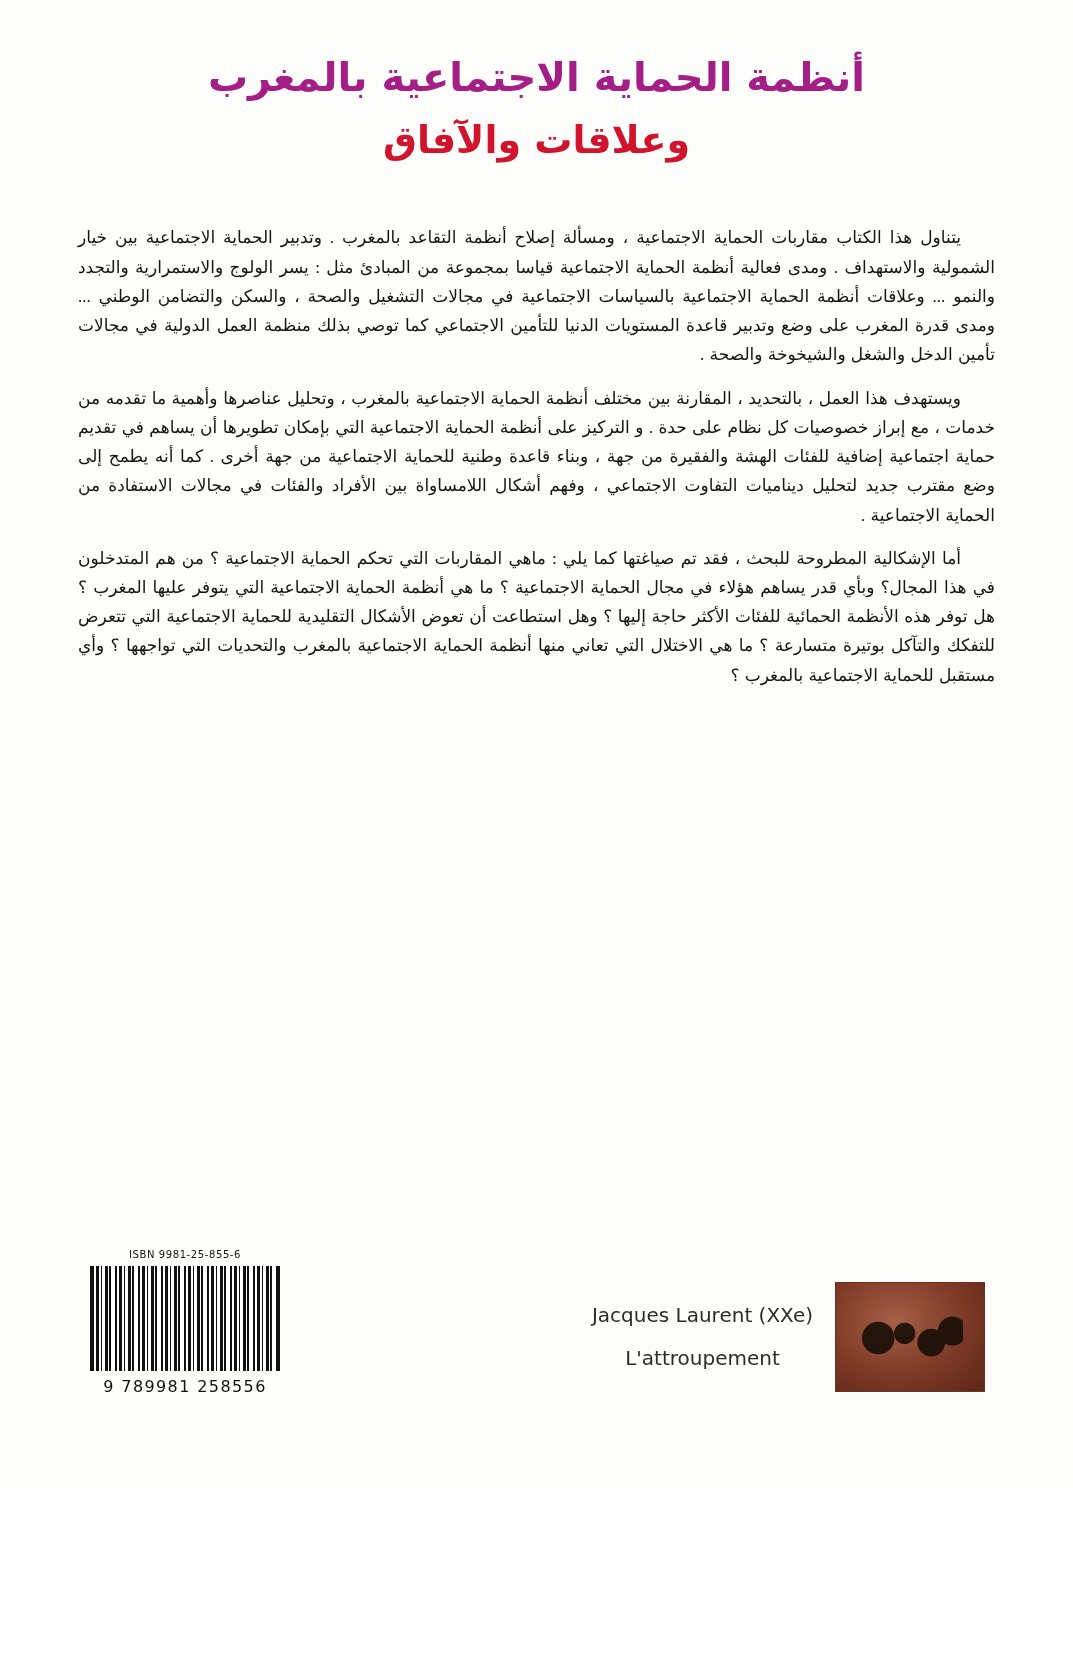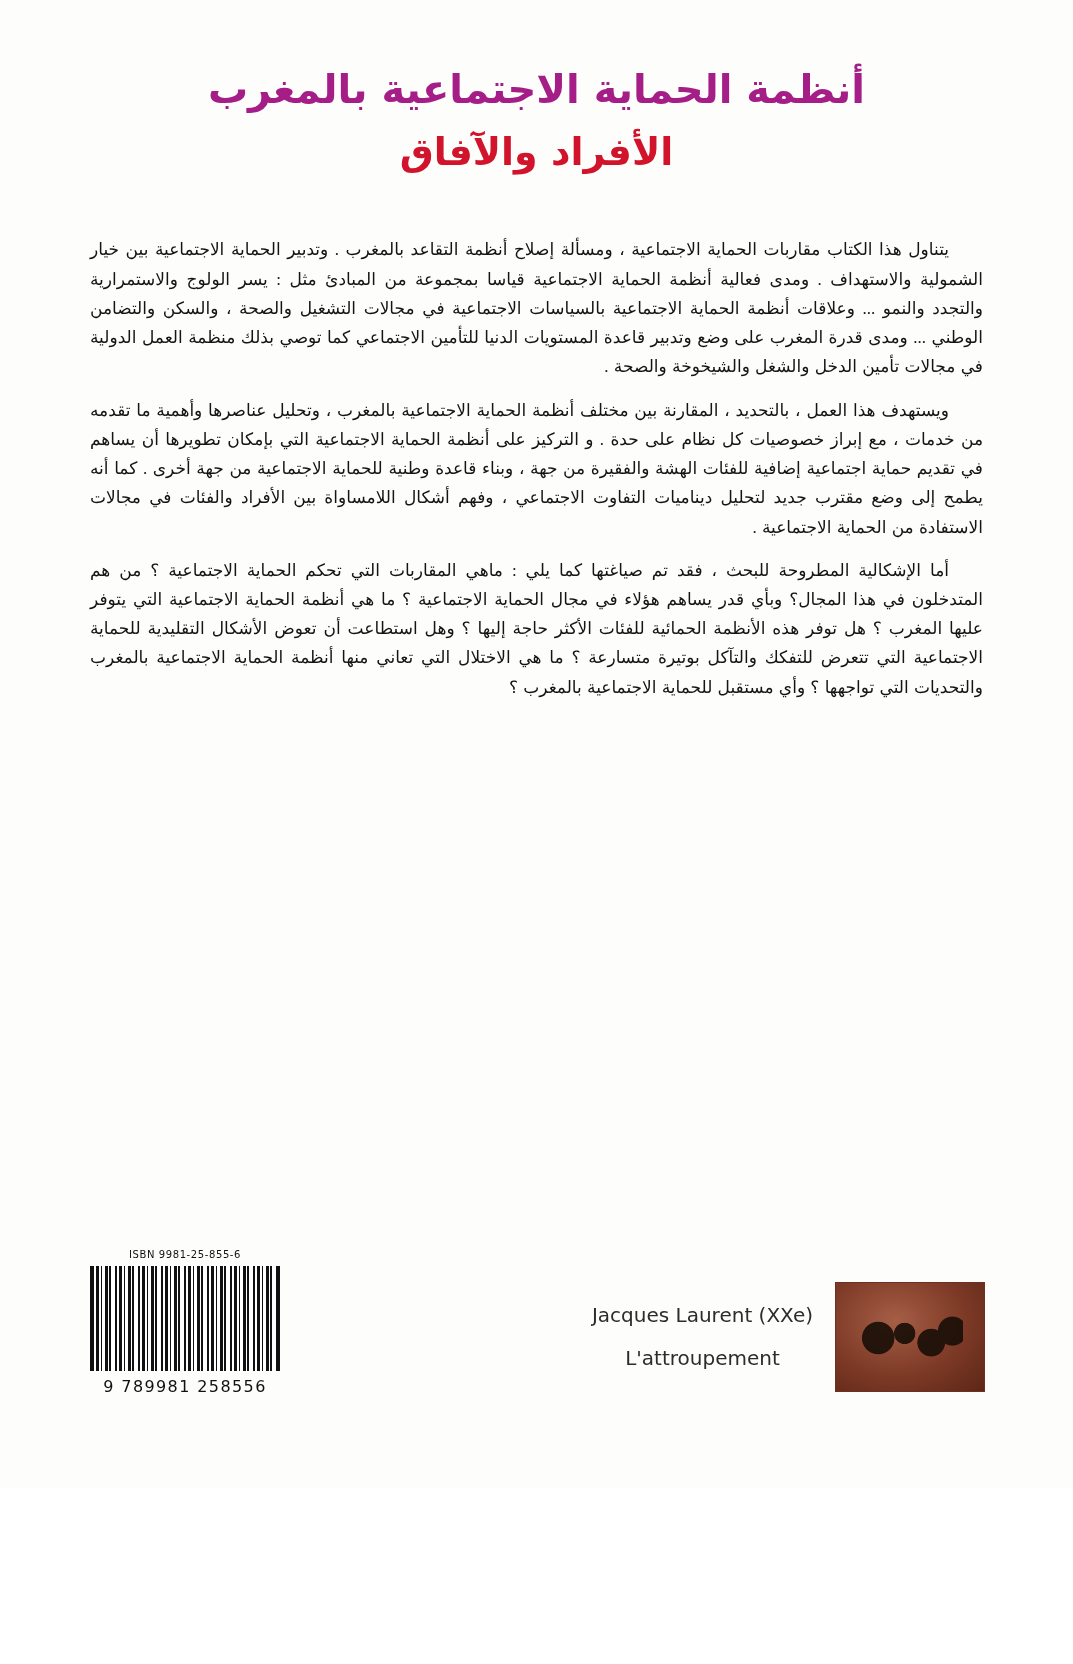--- a/index.html
+++ b/index.html
@@ -14,21 +14,21 @@
     color: #1a1a1a;
     position: relative;
     overflow: hidden;
   }
   .page {
     position: relative;
     width: 1073px;
     height: 1488px;
     background: #fdfdfb;
     box-sizing: border-box;
-    padding: 12px;
+    padding: 0;
   }
   
   .title-block {
     padding: 52px 70px 0 70px;
     text-align: center;
   }
   .title-main {
     font-family: "DejaVu Sans", "Liberation Sans", sans-serif;
     font-weight: bold;
     font-size: 40px;
@@ -156,21 +156,21 @@
   }
   .publisher-line2 { margin-top: 14px; }
 </style>
 </head>
 <body>
 
 <div class="page">
 
   <div class="title-block">
     <h1 class="title-main">أنظمة الحماية الاجتماعية بالمغرب</h1>
-    <h2 class="title-sub">الأفراد والآفاق</h2>
+    <h2 class="title-sub">وعلاقات والآفاق</h2>
   </div>
 
   <div class="body-text">
     <p class="para">يتناول هذا الكتاب مقاربات الحماية الاجتماعية ، ومسألة إصلاح أنظمة التقاعد بالمغرب . وتدبير الحماية الاجتماعية بين خيار الشمولية والاستهداف . ومدى فعالية أنظمة الحماية الاجتماعية قياسا بمجموعة من المبادئ مثل : يسر الولوج والاستمرارية والتجدد والنمو ... وعلاقات أنظمة الحماية الاجتماعية بالسياسات الاجتماعية في مجالات التشغيل والصحة ، والسكن والتضامن الوطني ... ومدى قدرة المغرب على وضع وتدبير قاعدة المستويات الدنيا للتأمين الاجتماعي كما توصي بذلك منظمة العمل الدولية في مجالات تأمين الدخل والشغل والشيخوخة والصحة .</p>
     <p class="para">ويستهدف هذا العمل ، بالتحديد ، المقارنة بين مختلف أنظمة الحماية الاجتماعية بالمغرب ، وتحليل عناصرها وأهمية ما تقدمه من خدمات ، مع إبراز خصوصيات كل نظام على حدة . و التركيز على أنظمة الحماية الاجتماعية التي بإمكان تطويرها أن يساهم في تقديم حماية اجتماعية إضافية للفئات الهشة والفقيرة من جهة ، وبناء قاعدة وطنية للحماية الاجتماعية من جهة أخرى . كما أنه يطمح إلى وضع مقترب جديد لتحليل ديناميات التفاوت الاجتماعي ، وفهم أشكال اللامساواة بين الأفراد والفئات في مجالات الاستفادة من الحماية الاجتماعية .</p>
     <p class="para last">أما الإشكالية المطروحة للبحث ، فقد تم صياغتها كما يلي : ماهي المقاربات التي تحكم الحماية الاجتماعية ؟ من هم المتدخلون في هذا المجال؟ وبأي قدر يساهم هؤلاء في مجال الحماية الاجتماعية ؟ ما هي أنظمة الحماية الاجتماعية التي يتوفر عليها المغرب ؟ هل توفر هذه الأنظمة الحمائية للفئات الأكثر حاجة إليها ؟ وهل استطاعت أن تعوض الأشكال التقليدية للحماية الاجتماعية التي تتعرض للتفكك والتآكل بوتيرة متسارعة ؟ ما هي الاختلال التي تعاني منها أنظمة الحماية الاجتماعية بالمغرب والتحديات التي تواجهها ؟ وأي مستقبل للحماية الاجتماعية بالمغرب ؟</p>
   </div>
 
   <div class="footer">
 

